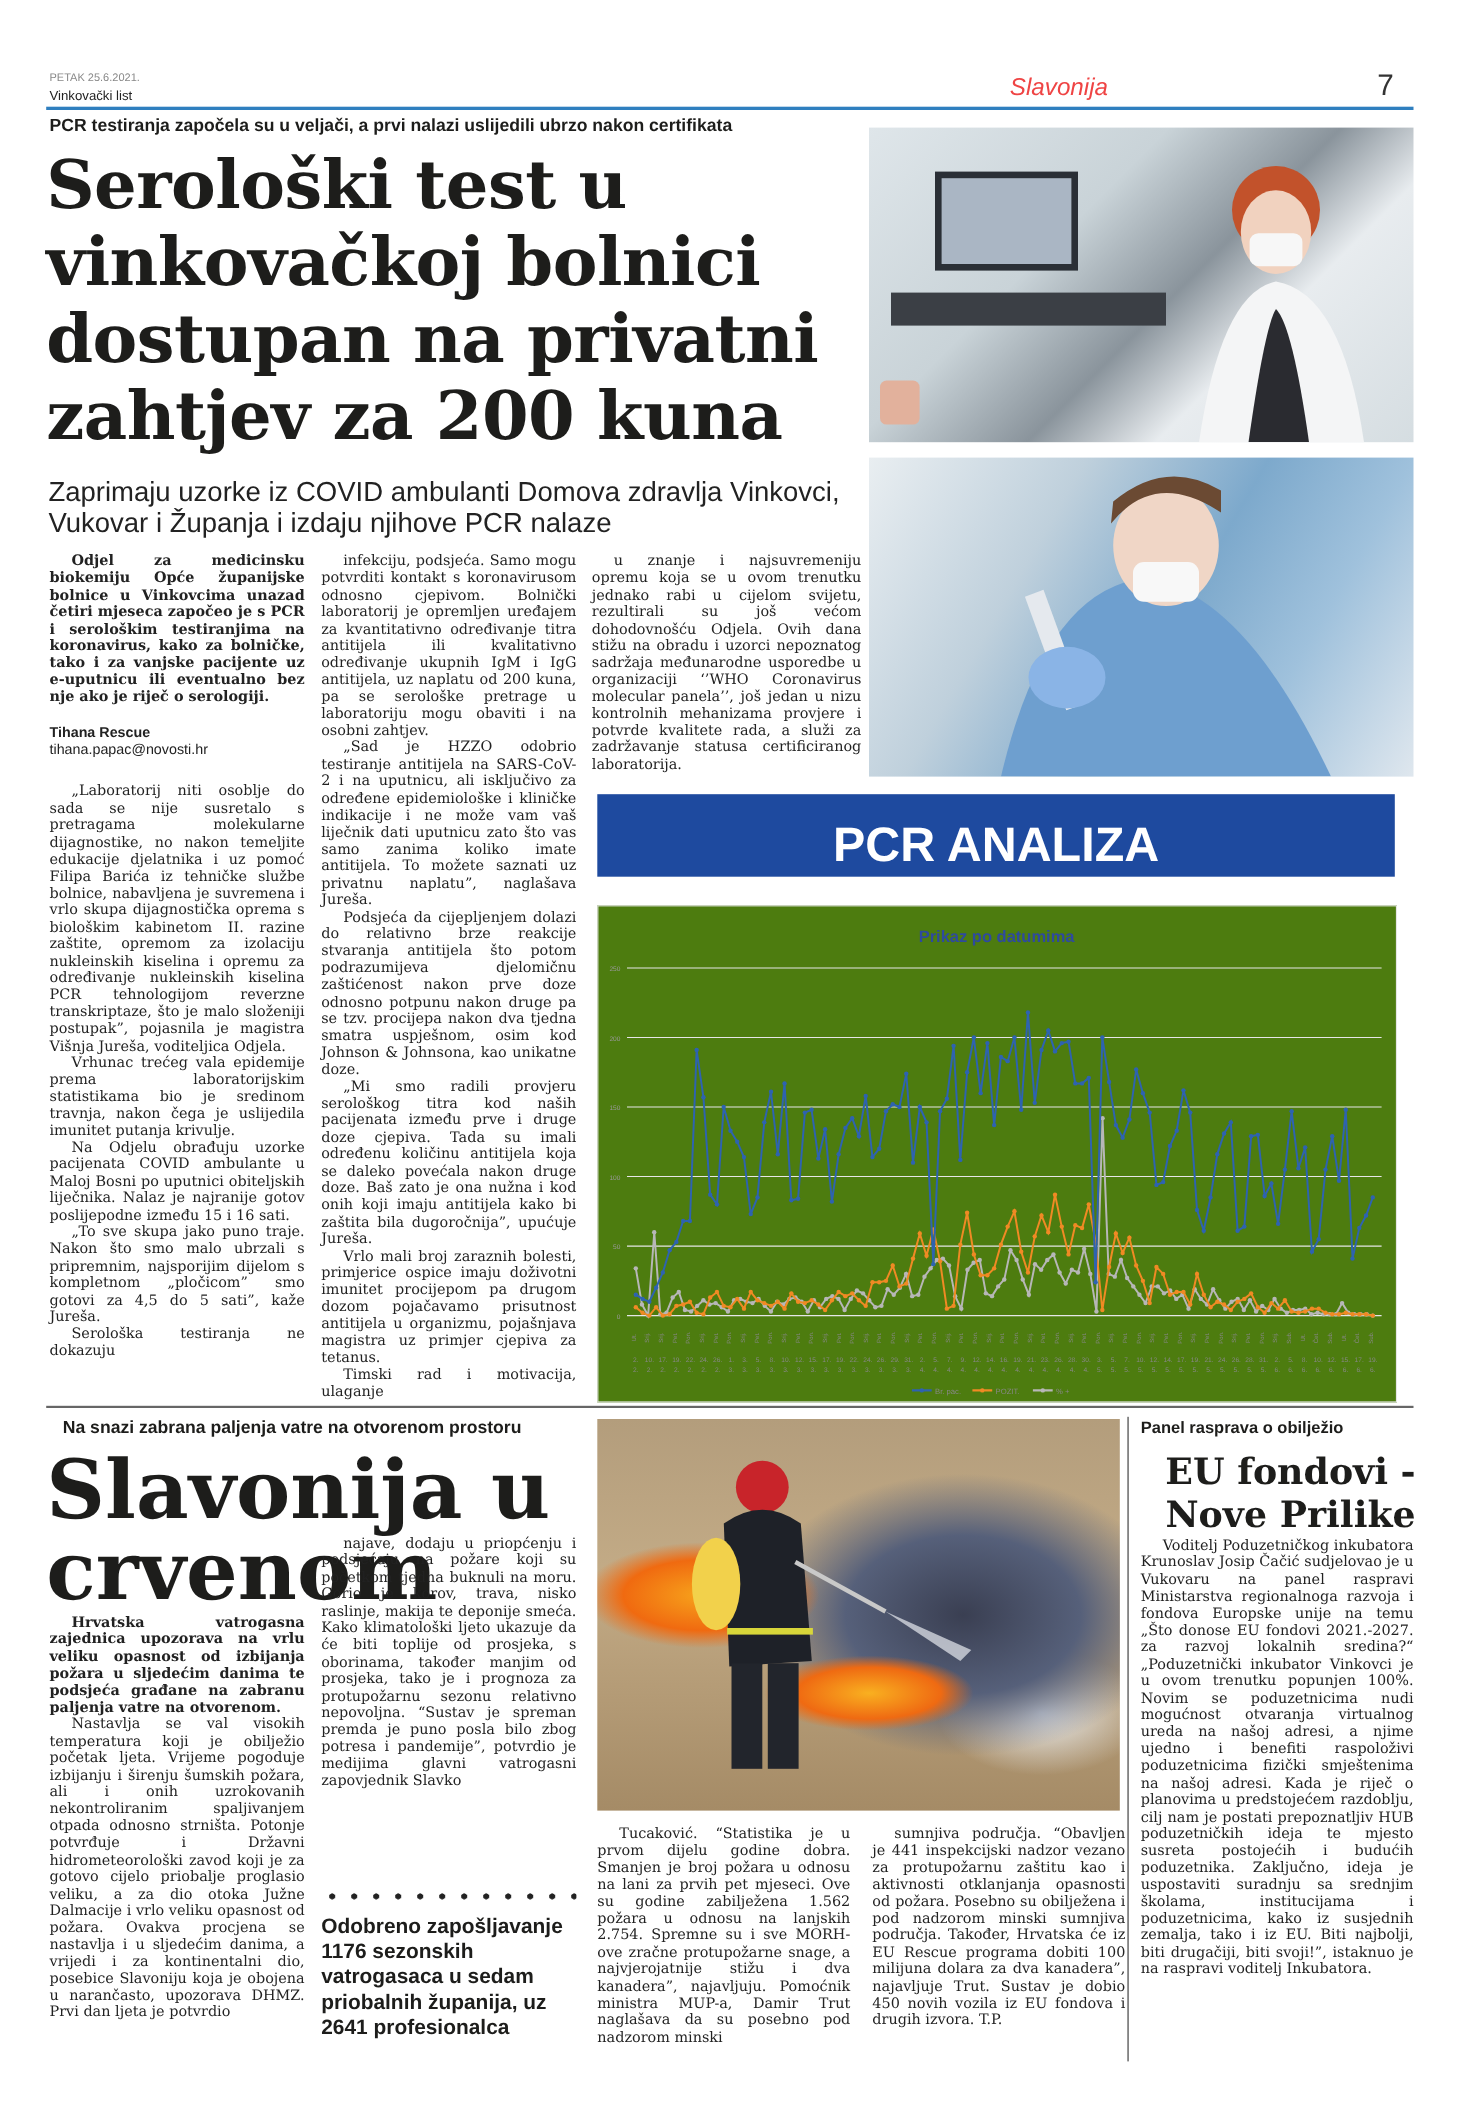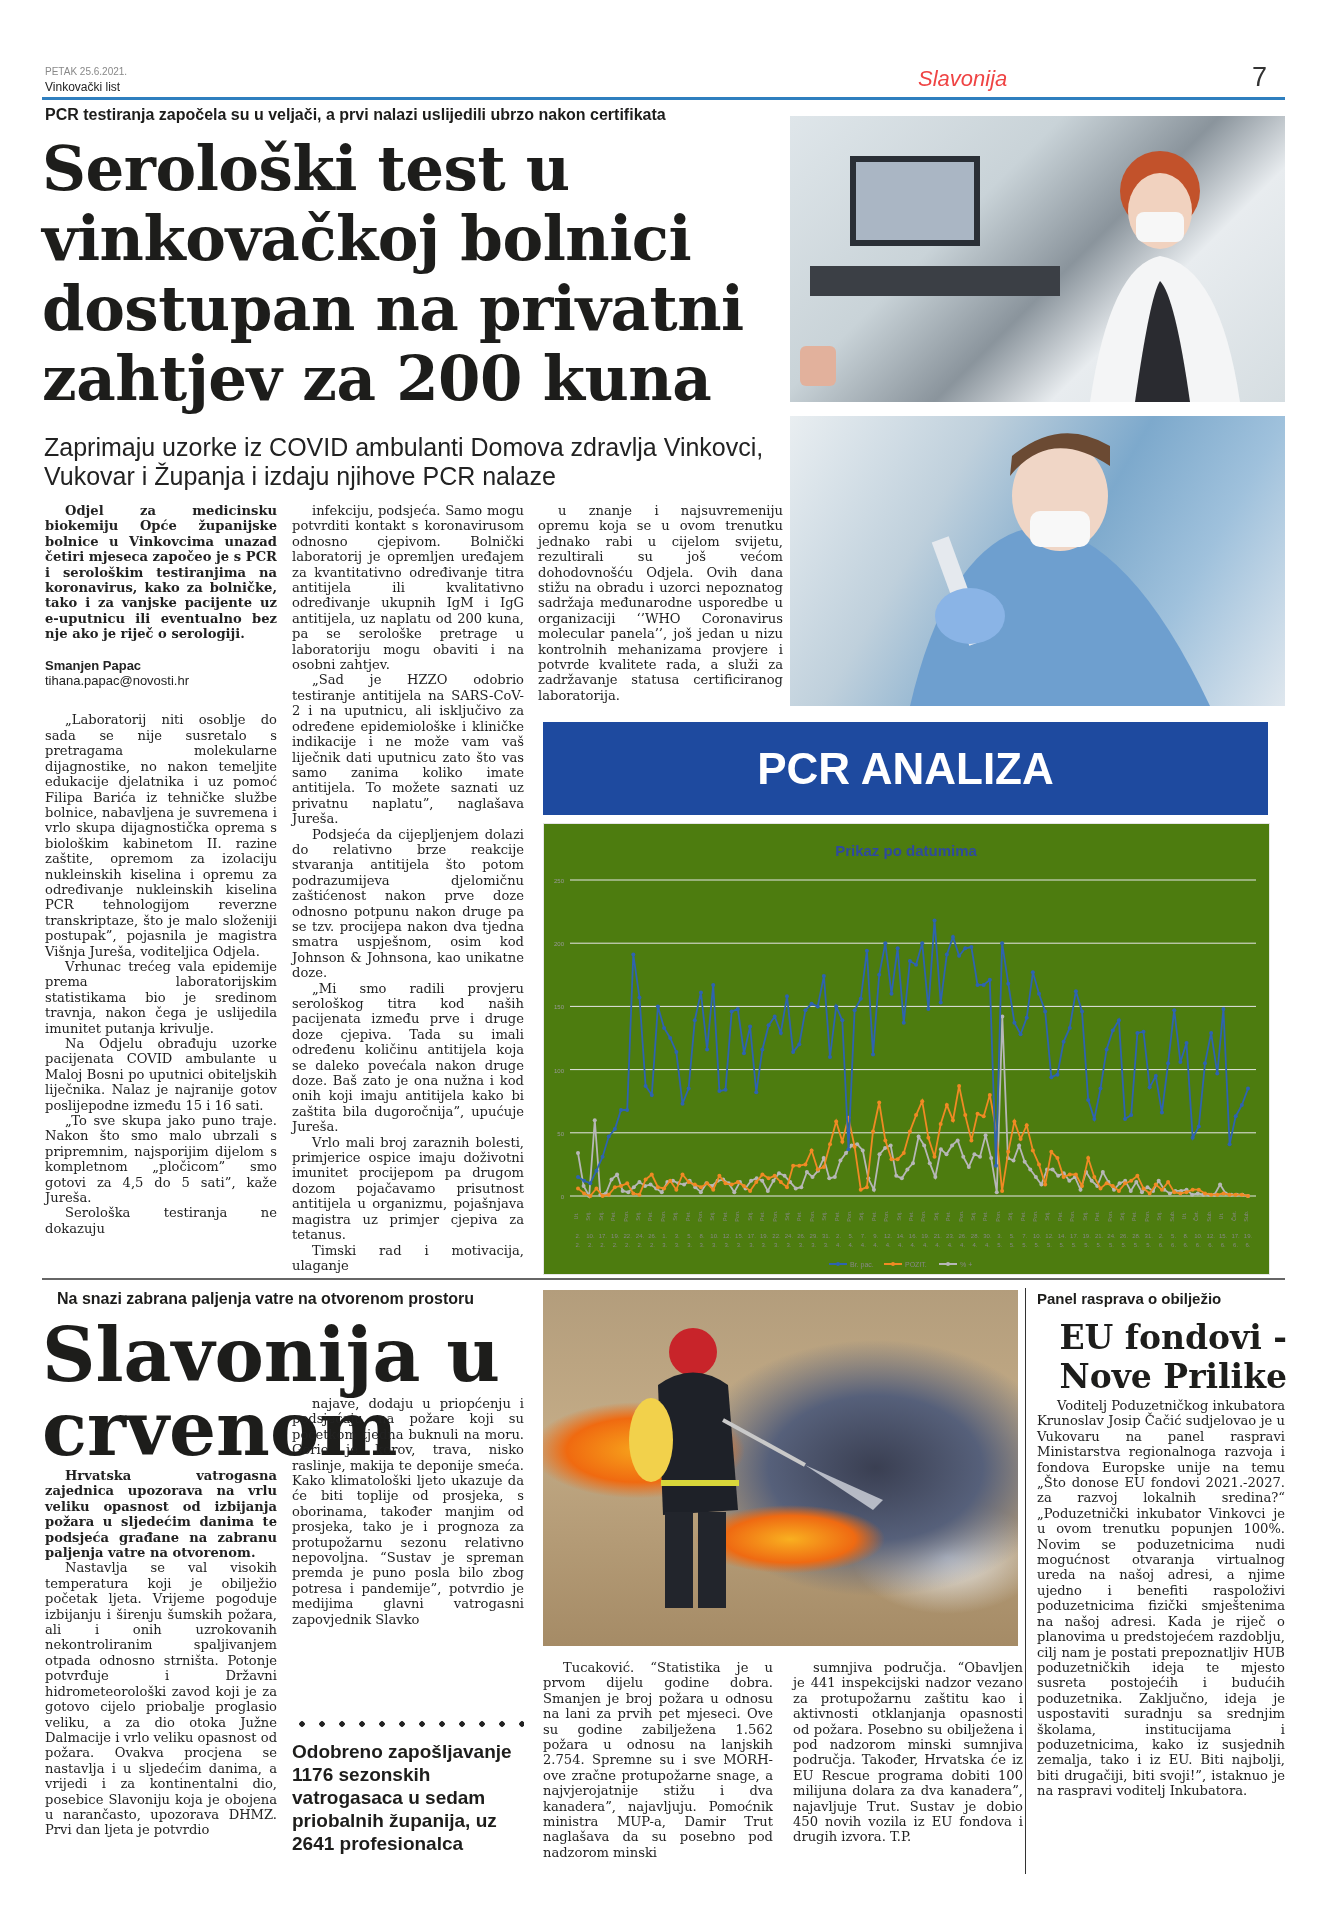--- a/index.html
+++ b/index.html
@@ -21,21 +21,21 @@
   .lead{font-weight:bold;}
   #a1-c1{left:45px;top:503px;width:232px;}
   #a1-c2{left:292px;top:503px;width:232px;}
   #a1-c3{left:538px;top:503px;width:245px;}
   #author-name{font-family:"Liberation Sans",sans-serif;font-weight:bold;font-size:13px;margin-top:16px;}
   #author-email{font-family:"Liberation Sans",sans-serif;font-size:13px;margin-bottom:24px;}
   .photo{overflow:hidden;}
   #photo-lab1{left:790px;top:116px;width:495px;height:286px;background:linear-gradient(135deg,#dfe6ea 0%,#c9d3d8 35%,#8a949c 55%,#e8ecef 70%,#d5dde1 100%);}
   #photo-lab2{left:790px;top:416px;width:495px;height:290px;background:linear-gradient(120deg,#e9eef1 0%,#bfd0dc 30%,#7da9cc 55%,#9fc1dc 75%,#dfe7ee 100%);}
   
-  #pcr-banner{left:543px;top:722px;width:725px;height:93px;background:#1e4a9f;color:#fff;text-align:center;font-family:"Liberation Sans",sans-serif;font-weight:bold;font-size:44px;line-height:93px;}
+  #pcr-banner{left:543px;top:722px;width:725px;height:75px;background:#1e4a9f;color:#fff;text-align:center;font-family:"Liberation Sans",sans-serif;font-weight:bold;font-size:44px;line-height:93px;}
   #chart-box{left:543px;top:823px;width:725px;height:450px;background:#4d7c0f;border:1px solid #e6e6e6;}
   #sep-rule1{left:42px;top:1278px;width:1243px;height:2px;background:#666;}
   
   #a2-kicker{left:45px;top:1290px;font-size:16px;font-weight:bold;margin-left:12px;}
   #a2-title{left:42px;top:1318px;width:500px;font-size:74px;line-height:74px;font-weight:bold;}
   #a2-c1{left:45px;top:1468px;width:232px;}
   #a2-c2{left:292px;top:1396px;width:232px;}
   #a2-c3{left:543px;top:1660px;width:230px;}
   #a2-c4{left:793px;top:1660px;width:230px;}
   #dots{left:292px;top:1720px;width:232px;height:8px;background-image:radial-gradient(circle,#222 2.5px,transparent 3px);background-size:20px 8px;background-repeat:repeat-x;}
@@ -60,21 +60,21 @@
 <div id="hdr-section" class="abs sans">Slavonija</div>
 <div id="hdr-page" class="abs sans">7</div>
 <div id="hdr-rule" class="abs"></div>
 
 <div id="a1-kicker" class="abs sans">PCR testiranja započela su u veljači, a prvi nalazi uslijedili ubrzo nakon certifikata</div>
 <h1 id="a1-title" class="abs" style="margin:0">Serološki test u vinkovačkoj bolnici dostupan na privatni zahtjev za 200 kuna</h1>
 <div id="a1-sub" class="abs sans">Zaprimaju uzorke iz COVID ambulanti Domova zdravlja Vinkovci, Vukovar i Županja i izdaju njihove PCR nalaze</div>
 
 <div id="a1-c1" class="abs col">
   <p class="lead">Odjel za medicinsku biokemiju Opće županijske bolnice u Vinkovcima unazad četiri mjeseca započeo je s PCR i serološkim testiranjima na koronavirus, kako za bolničke, tako i za vanjske pacijente uz e-uputnicu ili eventualno bez nje ako je riječ o serologiji.</p>
-  <div id="author-name">Smanjen Papac</div>
+  <div id="author-name">Tihana Rescue</div>
   <div id="author-email">tihana.papac@novosti.hr</div>
   <div>
       <p>„Laboratorij niti osoblje do sada se nije susretalo s pretragama molekularne dijagnostike, no nakon temeljite edukacije djelatnika i uz pomoć Filipa Barića iz tehničke službe bolnice, nabavljena je suvremena i vrlo skupa dijagnostička oprema s biološkim kabinetom II. razine zaštite, opremom za izolaciju nukleinskih kiselina i opremu za određivanje nukleinskih kiselina PCR tehnologijom reverzne transkriptaze, što je malo složeniji postupak”, pojasnila je magistra Višnja Jureša, voditeljica Odjela.</p>
       <p>Vrhunac trećeg vala epidemije prema laboratorijskim statistikama bio je sredinom travnja, nakon čega je uslijedila imunitet putanja krivulje.</p>
       <p>Na Odjelu obrađuju uzorke pacijenata COVID ambulante u Maloj Bosni po uputnici obiteljskih liječnika. Nalaz je najranije gotov poslijepodne između 15 i 16 sati.</p>
       <p>„To sve skupa jako puno traje. Nakon što smo malo ubrzali s pripremnim, najsporijim dijelom s kompletnom „pločicom” smo gotovi za 4,5 do 5 sati”, kaže Jureša.</p>
       <p>Serološka testiranja ne dokazuju</p>
     </div>
 </div>
 <div id="a1-c2" class="abs col">

